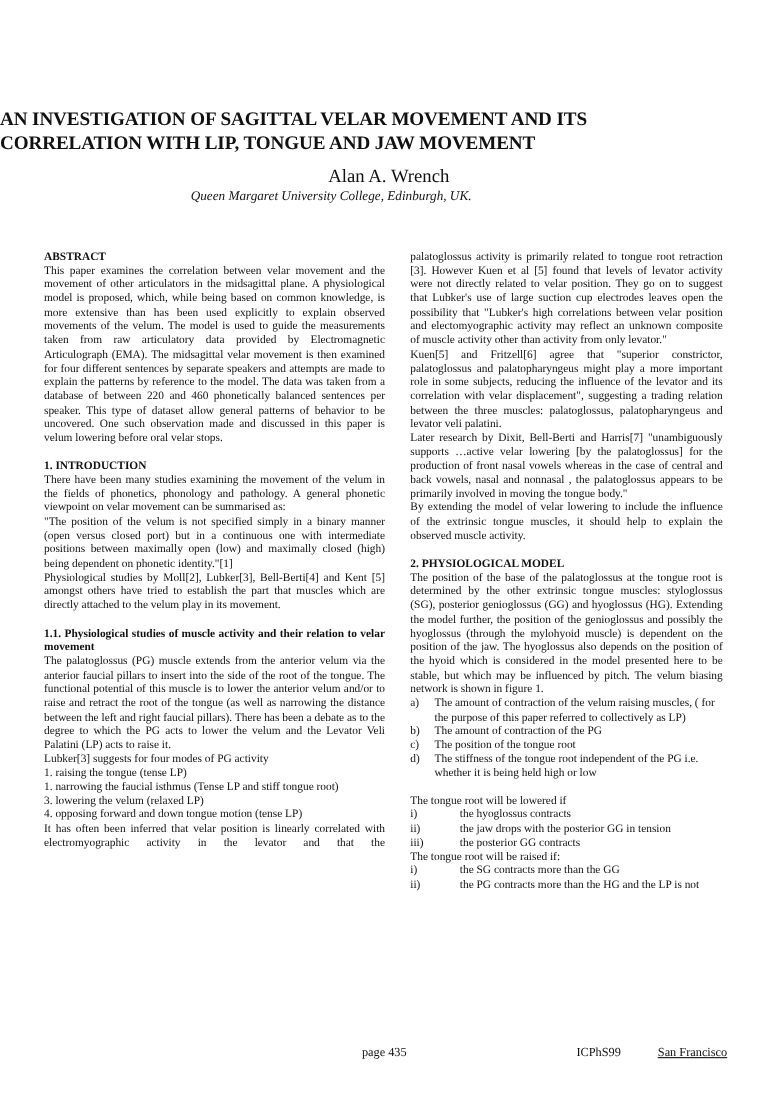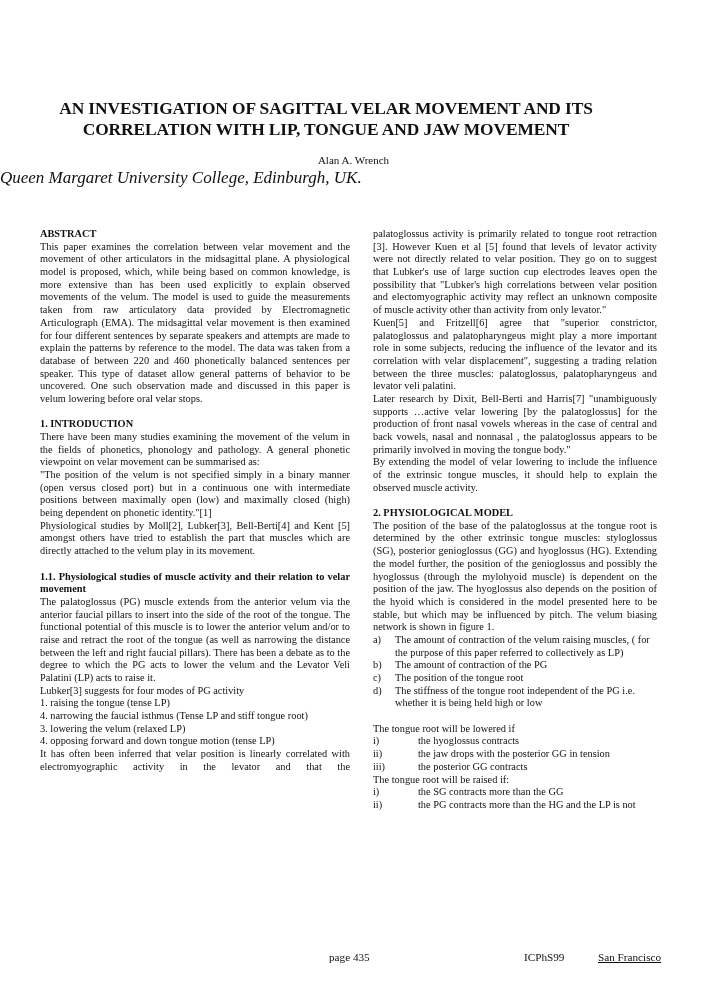--- a/index.html
+++ b/index.html
@@ -1,23 +1,23 @@
 <!DOCTYPE html>
 <html><head>
 <meta charset="utf-8">
 <style>
   html, body { margin: 0; padding: 0; background: #ffffff; }
   body { width: 707px; height: 1000px; position: relative; overflow: hidden;
          font-family: "Liberation Serif", serif; color: #111; }
-  .title { position: absolute; top: 98px; left: 0; width: 652px; text-align: center;
+  .title { position: absolute; top: 98px; left: 0; width: 652px; 
            font-weight: bold; font-size: 17.4px; line-height: 21px; letter-spacing: -0.1px; }
   .author { position: absolute; top: 151px; left: 0; width: 707px; text-align: center;
-            font-size: 11px; line-height: 18px; }
-  .affil { position: absolute; top: 169px; left: 0; width: 602px; text-align: left;
-           font-size: 17px; line-height: 18px; font-style: italic; }
+            font-size: 17px; line-height: 18px; }
+  .affil { position: absolute; top: 169px; left: 0; width: 602px; text-align: center;
+           font-size: 12px; line-height: 18px; font-style: italic; }
   .col { position: absolute; top: 228px; font-size: 10.35px; line-height: 12.68px; }
   .col.left { left: 40px; width: 310px; }
   .col.right { left: 373px; width: 284px; }
   .col p { margin: 0; text-align: justify; }
   .col p.last { text-align-last: justify; }
   .h1 { font-weight: bold; text-align: center; margin: 0; }
   .h2 { font-weight: bold; margin: 0; }
   .gap { height: 12.68px; }
   .li { display: flex; margin: 0; }
   .li .mk { width: 22px; flex: none; }
@@ -47,21 +47,21 @@
   <div class="gap"></div>
   <p class="h1">1.  INTRODUCTION</p>
   <p>There have been many studies examining the movement of the velum in the fields of phonetics, phonology and pathology. A general phonetic viewpoint on velar movement can be summarised as:</p>
   <p>"The position of the velum is not specified simply in a binary manner (open versus closed port) but in a continuous one with intermediate positions between maximally open (low) and maximally closed (high) being dependent on phonetic identity."[1]</p>
   <p>Physiological studies by Moll[2], Lubker[3], Bell-Berti[4] and Kent [5] amongst others have tried to establish the part that muscles which are directly attached to the velum play in its movement.</p>
   <div class="gap"></div>
   <p class="h2">1.1.  Physiological studies of muscle activity and their relation to velar movement</p>
   <p>The palatoglossus (PG) muscle extends from the anterior velum via the anterior faucial pillars to insert into the side of the root of the tongue. The functional potential of this muscle is to lower the anterior velum and/or to raise and retract the root of the tongue (as well as narrowing the distance between the left and right faucial pillars). There has been a debate as to the degree to which the PG acts to lower the velum and the Levator Veli Palatini (LP) acts to raise it.</p>
   <p>Lubker[3] suggests for four modes of PG activity</p>
   <p class="numli">1. raising the tongue (tense LP)</p>
-  <p class="numli">4. narrowing the faucial isthmus (Tense LP and stiff tongue root)</p>
+  <p class="numli">1. narrowing the faucial isthmus (Tense LP and stiff tongue root)</p>
   <p class="numli">3. lowering the velum (relaxed LP)</p>
   <p class="numli">4. opposing forward and down tongue motion (tense LP)</p>
   <p class="last">It has often been inferred that velar position is linearly correlated with electromyographic activity in the levator and that the</p>
 </div>
 
 <div class="col right">
   <p>palatoglossus activity is primarily related to tongue root retraction [3]. However Kuen et al [5] found that levels of levator activity were not directly related to velar position. They go on to suggest that Lubker's use of large suction cup electrodes leaves open the possibility that "Lubker's high correlations between velar position and electomyographic activity may reflect an unknown composite of muscle activity other than activity from only levator."</p>
   <p>Kuen[5] and Fritzell[6] agree that "superior constrictor, palatoglossus and palatopharyngeus might play a more important role in some subjects, reducing the influence of the levator and its correlation with velar displacement", suggesting a trading relation between the three muscles: palatoglossus, palatopharyngeus and levator veli palatini.</p>
   <p>Later research by Dixit, Bell-Berti and Harris[7] "unambiguously supports …active velar lowering [by the palatoglossus] for the production of front nasal vowels whereas in the case of central and back vowels, nasal and nonnasal , the palatoglossus appears to be primarily involved in moving the tongue body."</p>
   <p>By extending the model of velar lowering to include the influence of the extrinsic tongue muscles, it should help to explain the observed muscle activity.</p>

